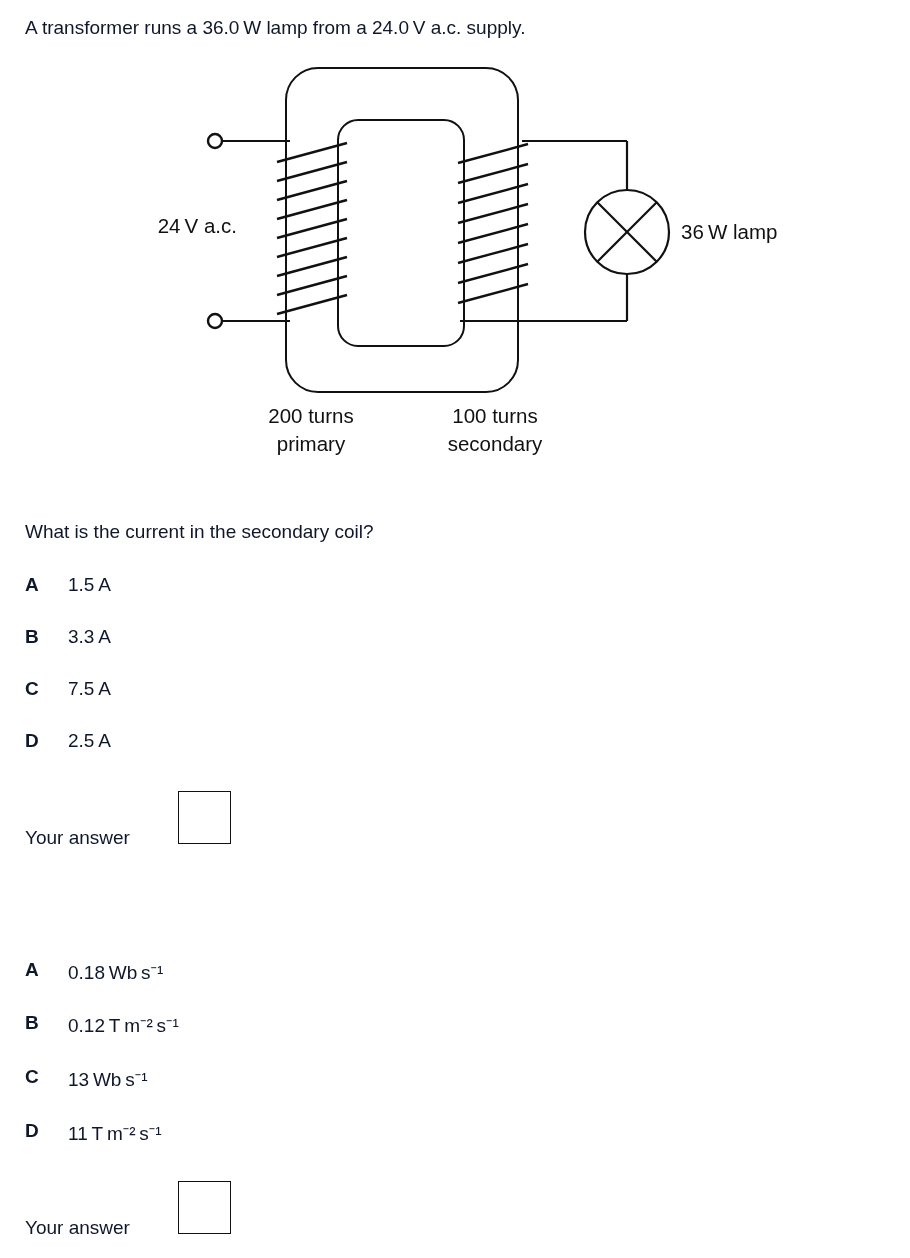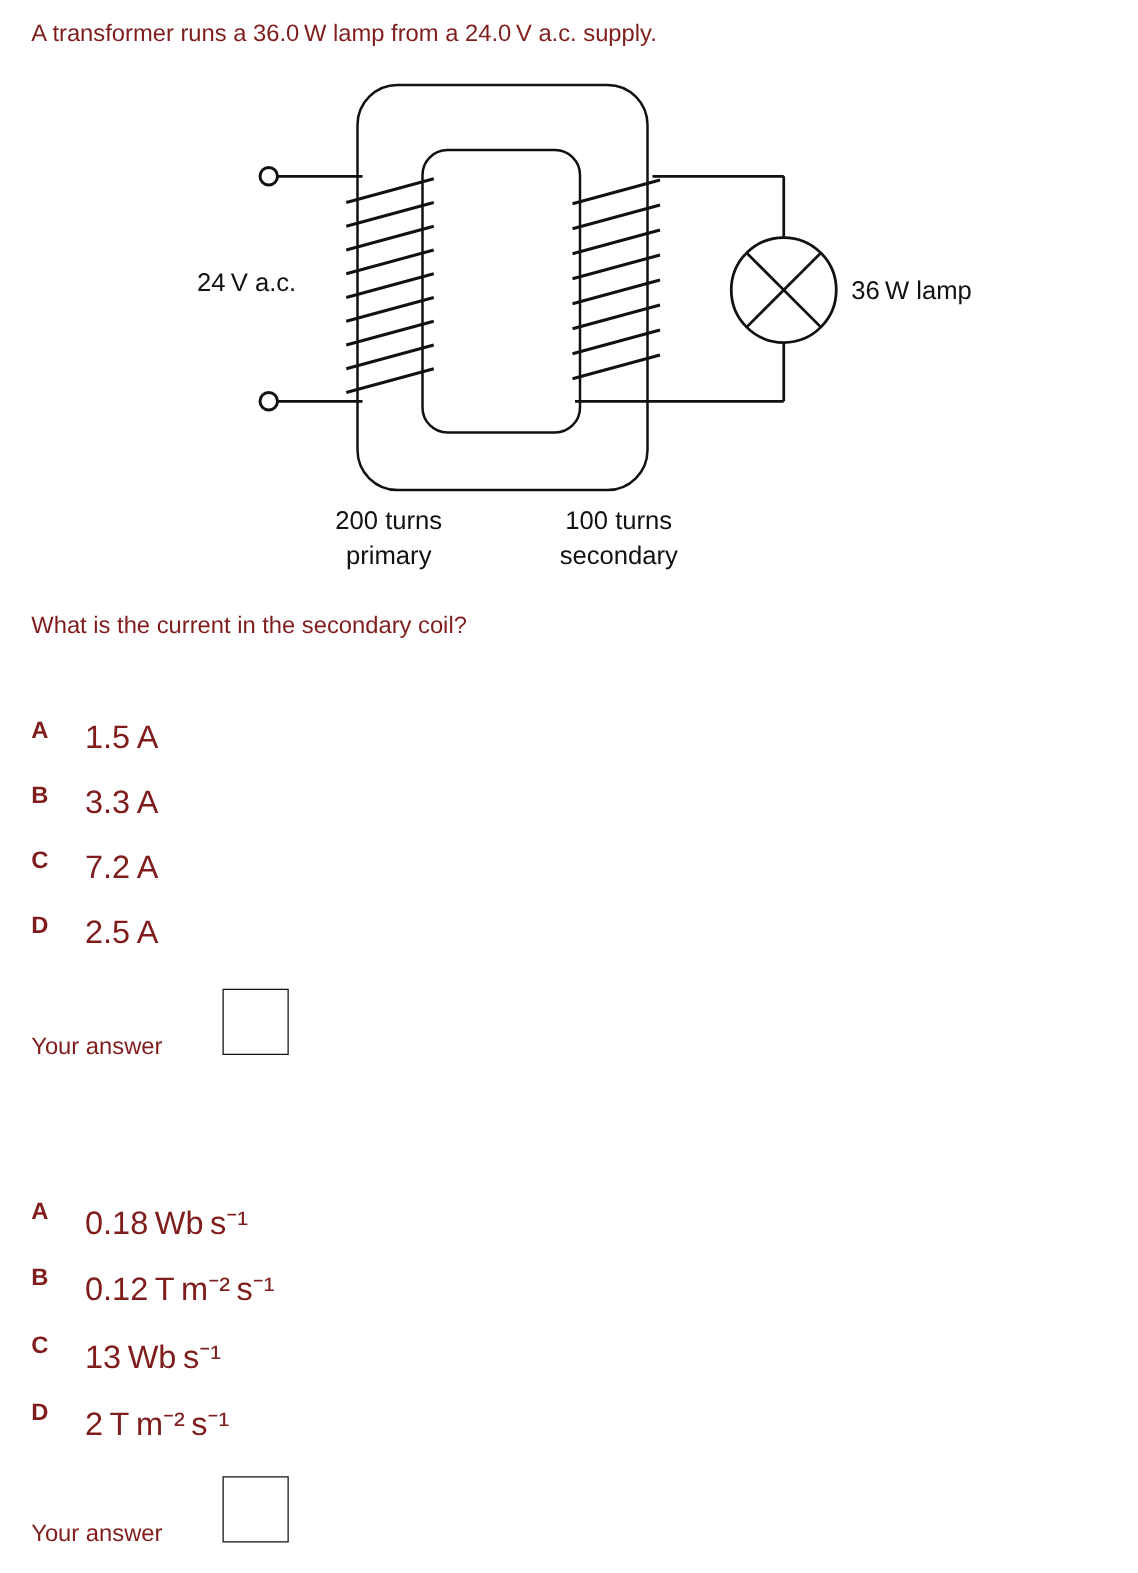--- a/index.html
+++ b/index.html
@@ -3,21 +3,21 @@
 <meta charset="utf-8">
 <style>
   html, body { margin: 0; padding: 0; background: #fff; }
   .page {
     position: relative;
     width: 910px;
     height: 1258px;
     background: #ffffff;
     overflow: hidden;
     font-family: "Liberation Sans", sans-serif;
-    color: #7f1d1d;
+    color: #0f172a;
   }
   .intro {
     position: absolute;
     left: 25px; top: 17px;
     font-size: 19px;
   }
   .diagram {
     position: absolute;
     left: 0; top: 0;
     width: 910px; height: 470px;
@@ -36,21 +36,21 @@
   }
   .opt-letter {
     position: absolute;
     left: 25px;
     font-size: 19px;
     font-weight: bold;
   }
   .opt-value {
     position: absolute;
     left: 68px;
-    font-size: 26px;
+    font-size: 19px;
   }
   .your-answer {
     position: absolute;
     left: 25px;
     font-size: 19px;
     margin-top: 20px;
   }
   .answer-box {
     position: absolute;
     left: 178px;
@@ -113,46 +113,46 @@
     </g>
 
     <text x="237" y="233" text-anchor="end">24 V a.c.</text>
     <text x="681" y="239" text-anchor="start">36 W lamp</text>
     <text x="311" y="423" text-anchor="middle">200 turns</text>
     <text x="311" y="451" text-anchor="middle">primary</text>
     <text x="495" y="423" text-anchor="middle">100 turns</text>
     <text x="495" y="451" text-anchor="middle">secondary</text>
   </svg>
 
-  <div class="q-text" style="top:490px">What is the current in the secondary coil?</div>
+  <div class="q-text" style="top:521px">What is the current in the secondary coil?</div>
 
   <div class="opt-letter" style="top:574px">A</div>
   <div class="opt-value" style="top:574px">1.5 A</div>
 
   <div class="opt-letter" style="top:626px">B</div>
   <div class="opt-value" style="top:626px">3.3 A</div>
 
   <div class="opt-letter" style="top:678px">C</div>
-  <div class="opt-value" style="top:678px">7.2 A</div>
+  <div class="opt-value" style="top:678px">7.5 A</div>
 
   <div class="opt-letter" style="top:730px">D</div>
   <div class="opt-value" style="top:730px">2.5 A</div>
 
   <div class="your-answer" style="top:807px">Your answer</div>
   <div class="answer-box" style="top:791px"></div>
 
 
   <div class="opt-letter" style="top:959px">A</div>
   <div class="opt-value" style="top:959px">0.18 Wb s⁻¹</div>
 
   <div class="opt-letter" style="top:1012px">B</div>
   <div class="opt-value" style="top:1012px">0.12 T m⁻² s⁻¹</div>
 
   <div class="opt-letter" style="top:1066px">C</div>
   <div class="opt-value" style="top:1066px">13 Wb s⁻¹</div>
 
   <div class="opt-letter" style="top:1120px">D</div>
-  <div class="opt-value" style="top:1120px">2 T m⁻² s⁻¹</div>
+  <div class="opt-value" style="top:1120px">11 T m⁻² s⁻¹</div>
 
   <div class="your-answer" style="top:1197px">Your answer</div>
   <div class="answer-box" style="top:1181px"></div>
 
 </div>
 
 </body></html>

